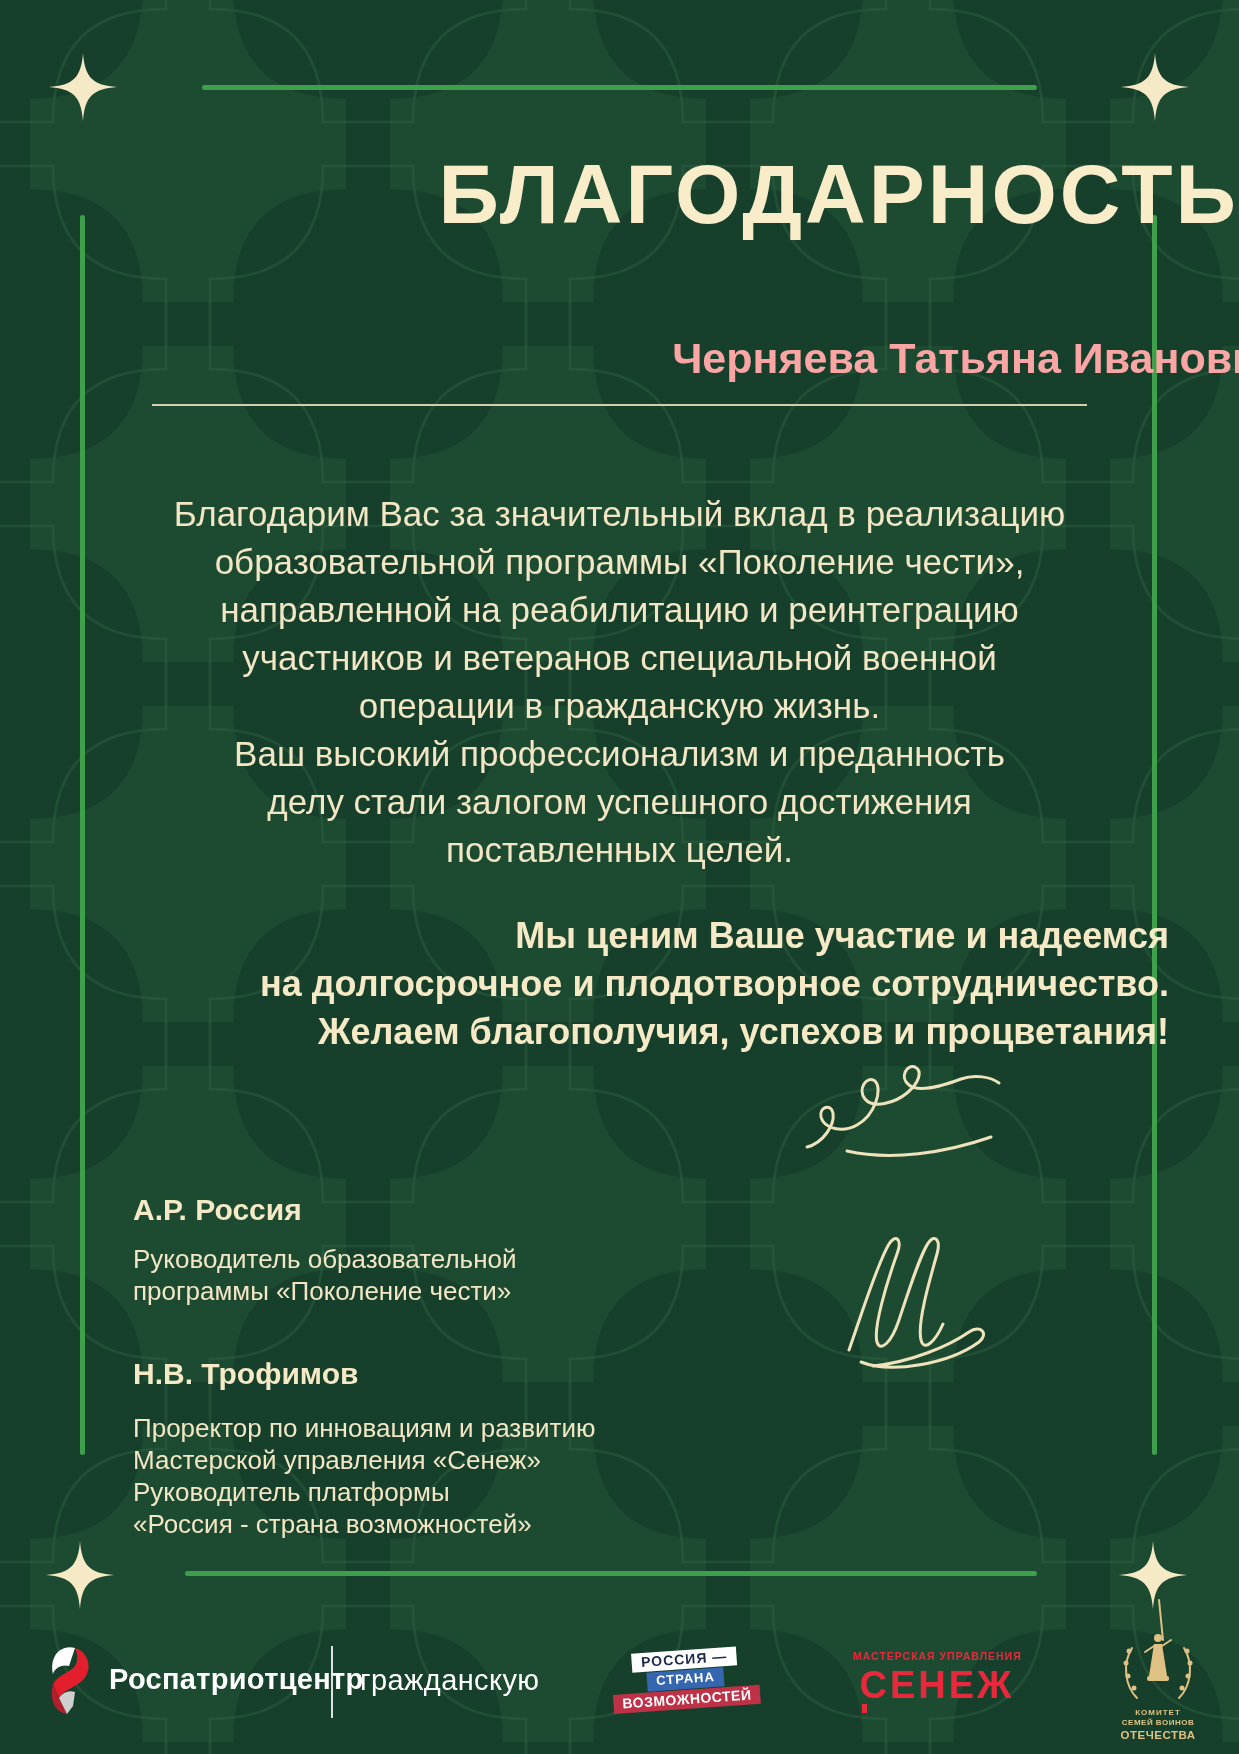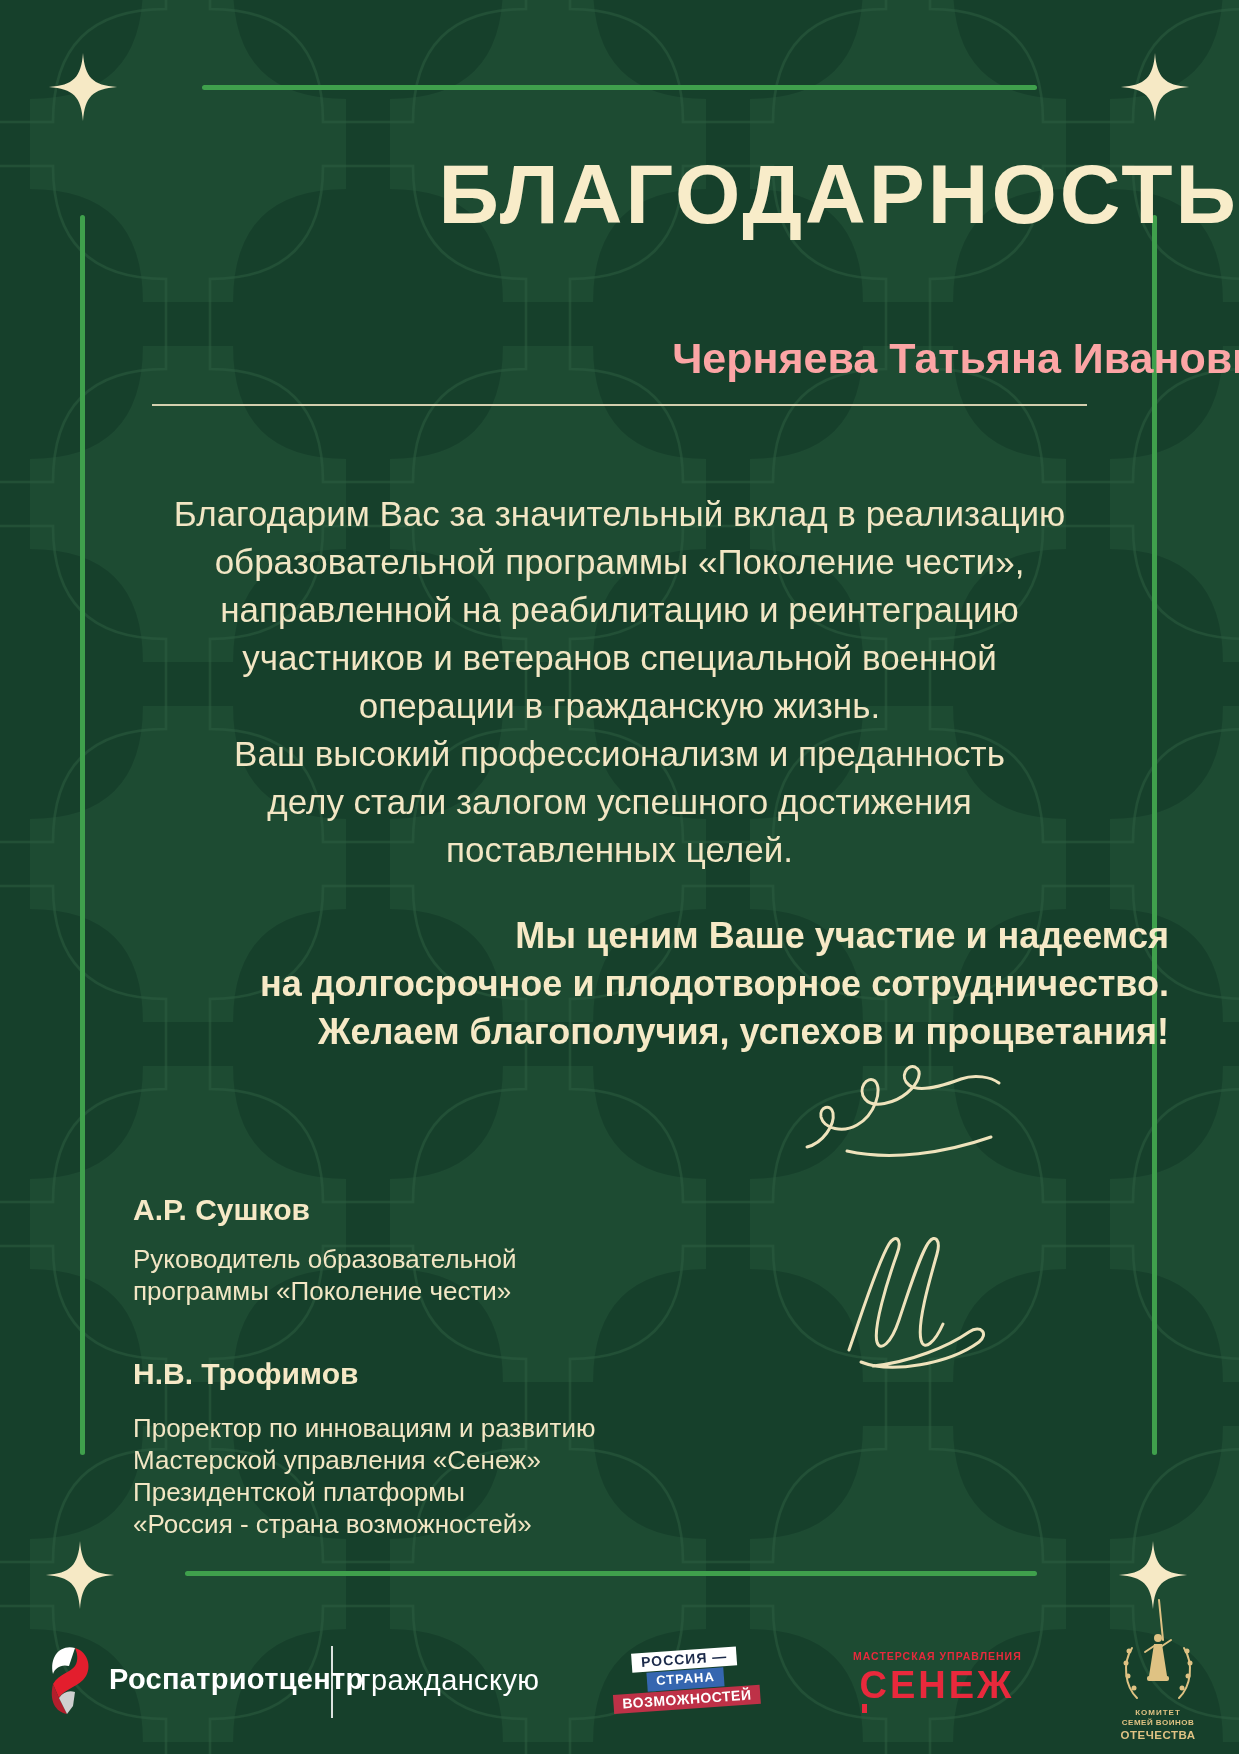--- a/index.html
+++ b/index.html
@@ -112,32 +112,32 @@
 направленной на реабилитацию и реинтеграцию
 участников и ветеранов специальной военной
 операции в гражданскую жизнь.
 Ваш высокий профессионализм и преданность
 делу стали залогом успешного достижения
 поставленных целей.</div>
   <div class="closing-text">Мы ценим Ваше участие и надеемся
 на долгосрочное и плодотворное сотрудничество.
 Желаем благополучия, успехов и процветания!</div>
 
-  <div class="sig-name s1">А.Р. Сушков</div>
+  <div class="sig-name s1">А.Р. Россия</div>
   <div class="sig-role s1">Руководитель образовательной
 программы «Поколение чести»</div>
   <svg class="signature sig1" width="230" height="118" viewBox="0 0 230 118">
     <path d="M12,92 C28,88 40,70 38,58 C36,48 24,52 26,62 C29,74 48,78 62,70 C80,60 88,34 80,26 C72,20 62,34 70,44 C78,54 100,48 112,38 C124,28 128,16 120,12 C112,9 104,22 114,30 C124,38 150,30 166,24 C180,19 196,22 204,28"></path>
     <path d="M52,96 C96,106 150,98 196,82"></path>
   </svg>
 
   <div class="sig-name s2">Н.В. Трофимов</div>
   <div class="sig-role s2">Проректор по инновациям и развитию
 Мастерской управления «Сенеж»
-Президентской платформы
+Руководитель платформы
 «Россия - страна возможностей»</div>
   <svg class="signature sig2" width="168" height="152" viewBox="0 0 168 152">
     <path d="M16,124 C28,90 44,38 56,18 C62,8 70,12 64,28 C54,56 40,102 44,116 C47,126 58,118 66,94 C76,64 88,26 96,16 C102,8 108,14 104,28 C96,56 84,98 88,114 C91,126 102,116 110,98"></path>
     <path d="M28,136 C58,148 116,138 146,116 C156,108 148,98 136,106 C116,120 78,136 40,140"></path>
   </svg>
 
   <div class="footer-item rospatriot">
     <svg width="48" height="78" viewBox="0 0 48 78">
       <path fill="#FFFFFF" d="M8,34 C4,16 16,4 30,8 L24,26 C16,24 10,28 8,34 Z"></path>
       <path fill="#E31E2D" d="M30,8 C44,12 48,30 38,40 C30,48 18,50 14,58 L8,44 C14,34 26,32 30,26 C34,20 32,12 30,8 Z"></path>

